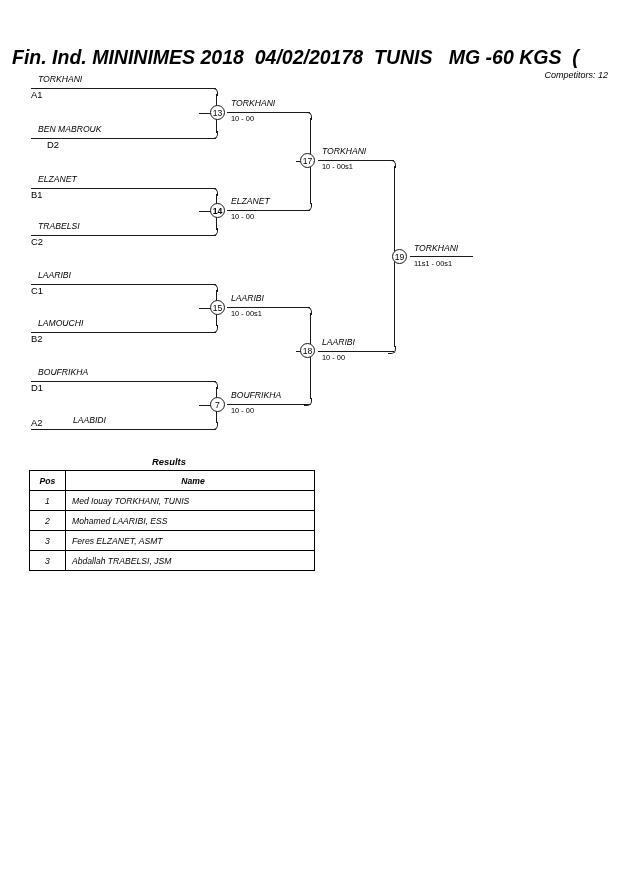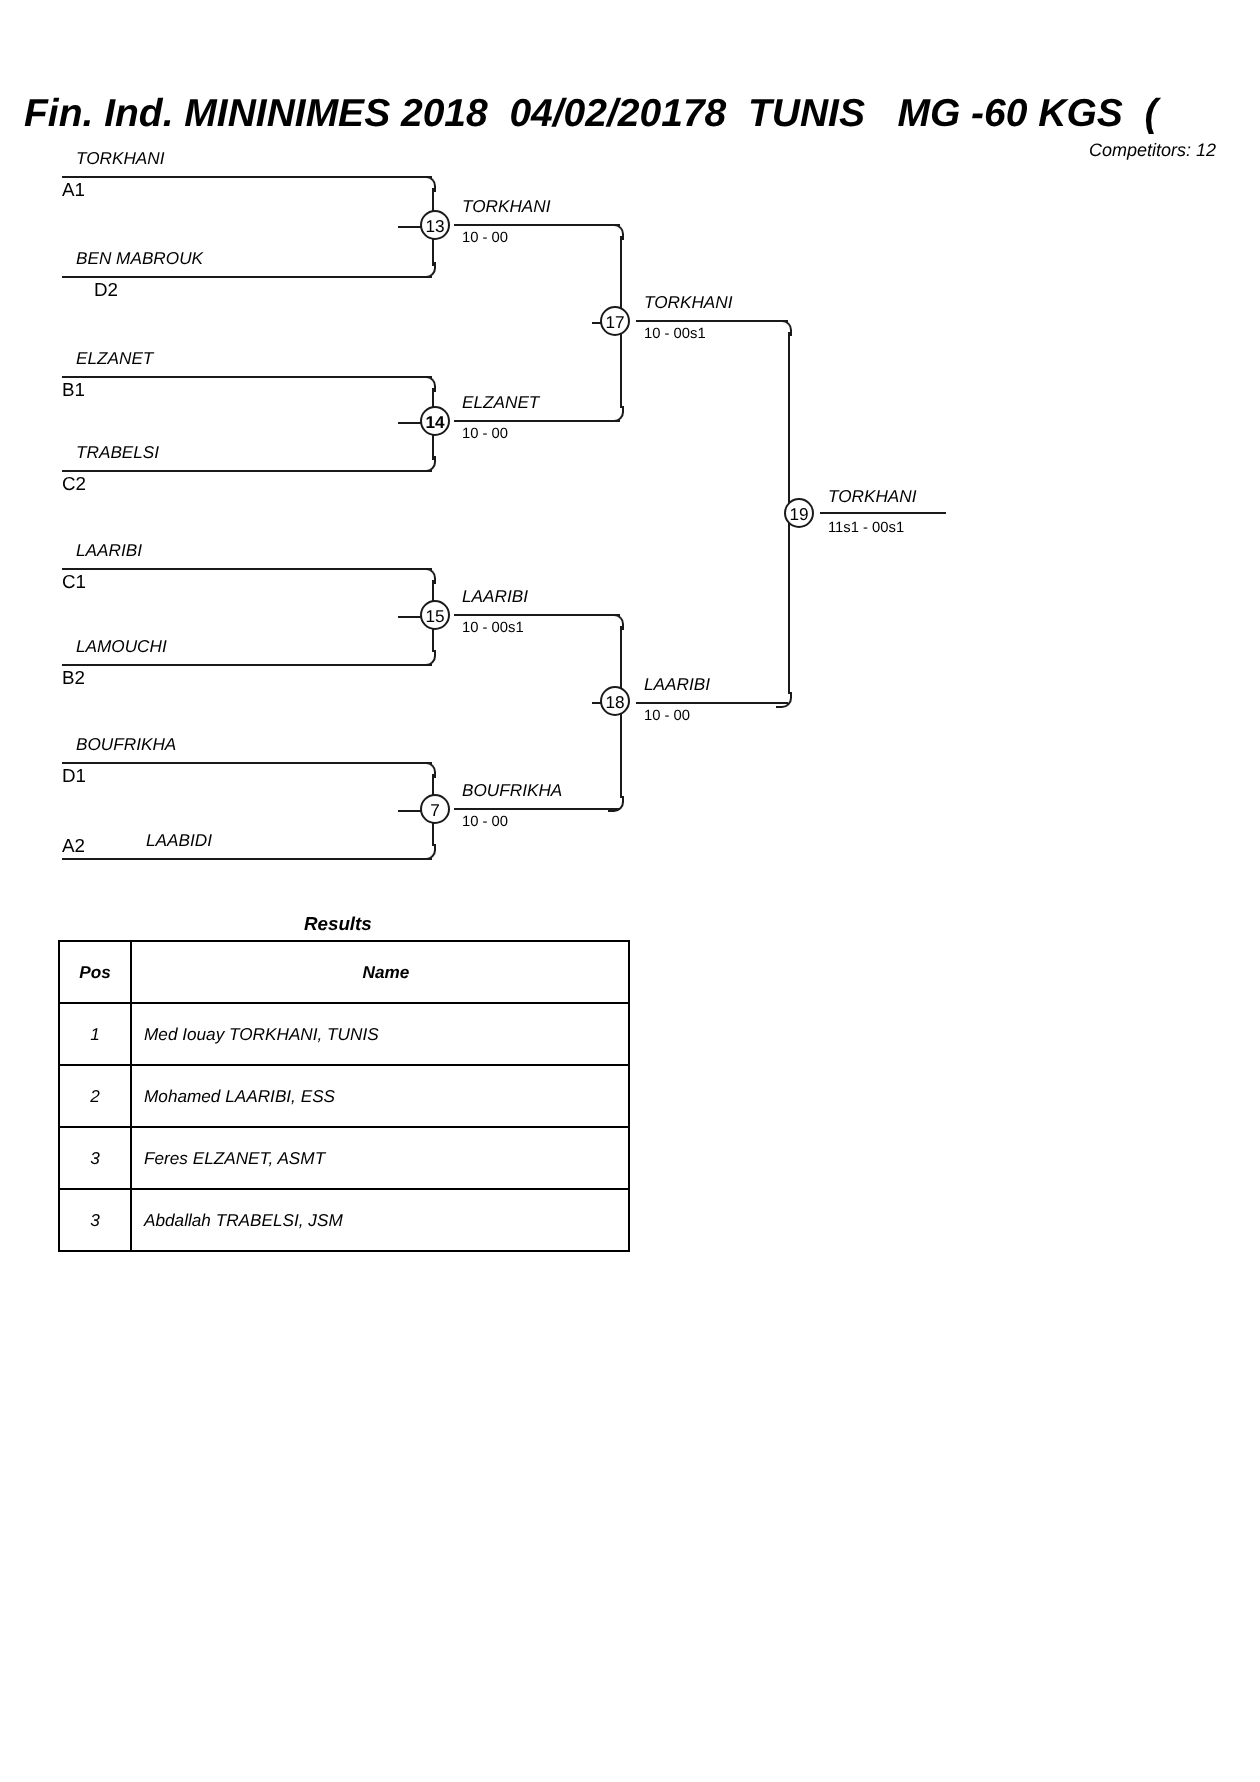--- a/index.html
+++ b/index.html
@@ -129,21 +129,21 @@
     border-collapse: collapse;
     border: 1.6px solid #000000;
     background: #ffffff;
   }
   .results-table th,
   .results-table td {
     border: 1px solid #000000;
     font-size: 8.6px;
     font-style: italic;
     padding: 0;
-    height: 31px;
+    height: 20px;
     box-sizing: border-box;
   }
   .results-table th {
     font-weight: bold;
     text-align: center;
   }
   .results-table th.col-pos { width: 36px; }
   .col-pos { text-align: center; width: 36px; }
   .col-name { text-align: left; padding-left: 6px !important; }
 </style>

